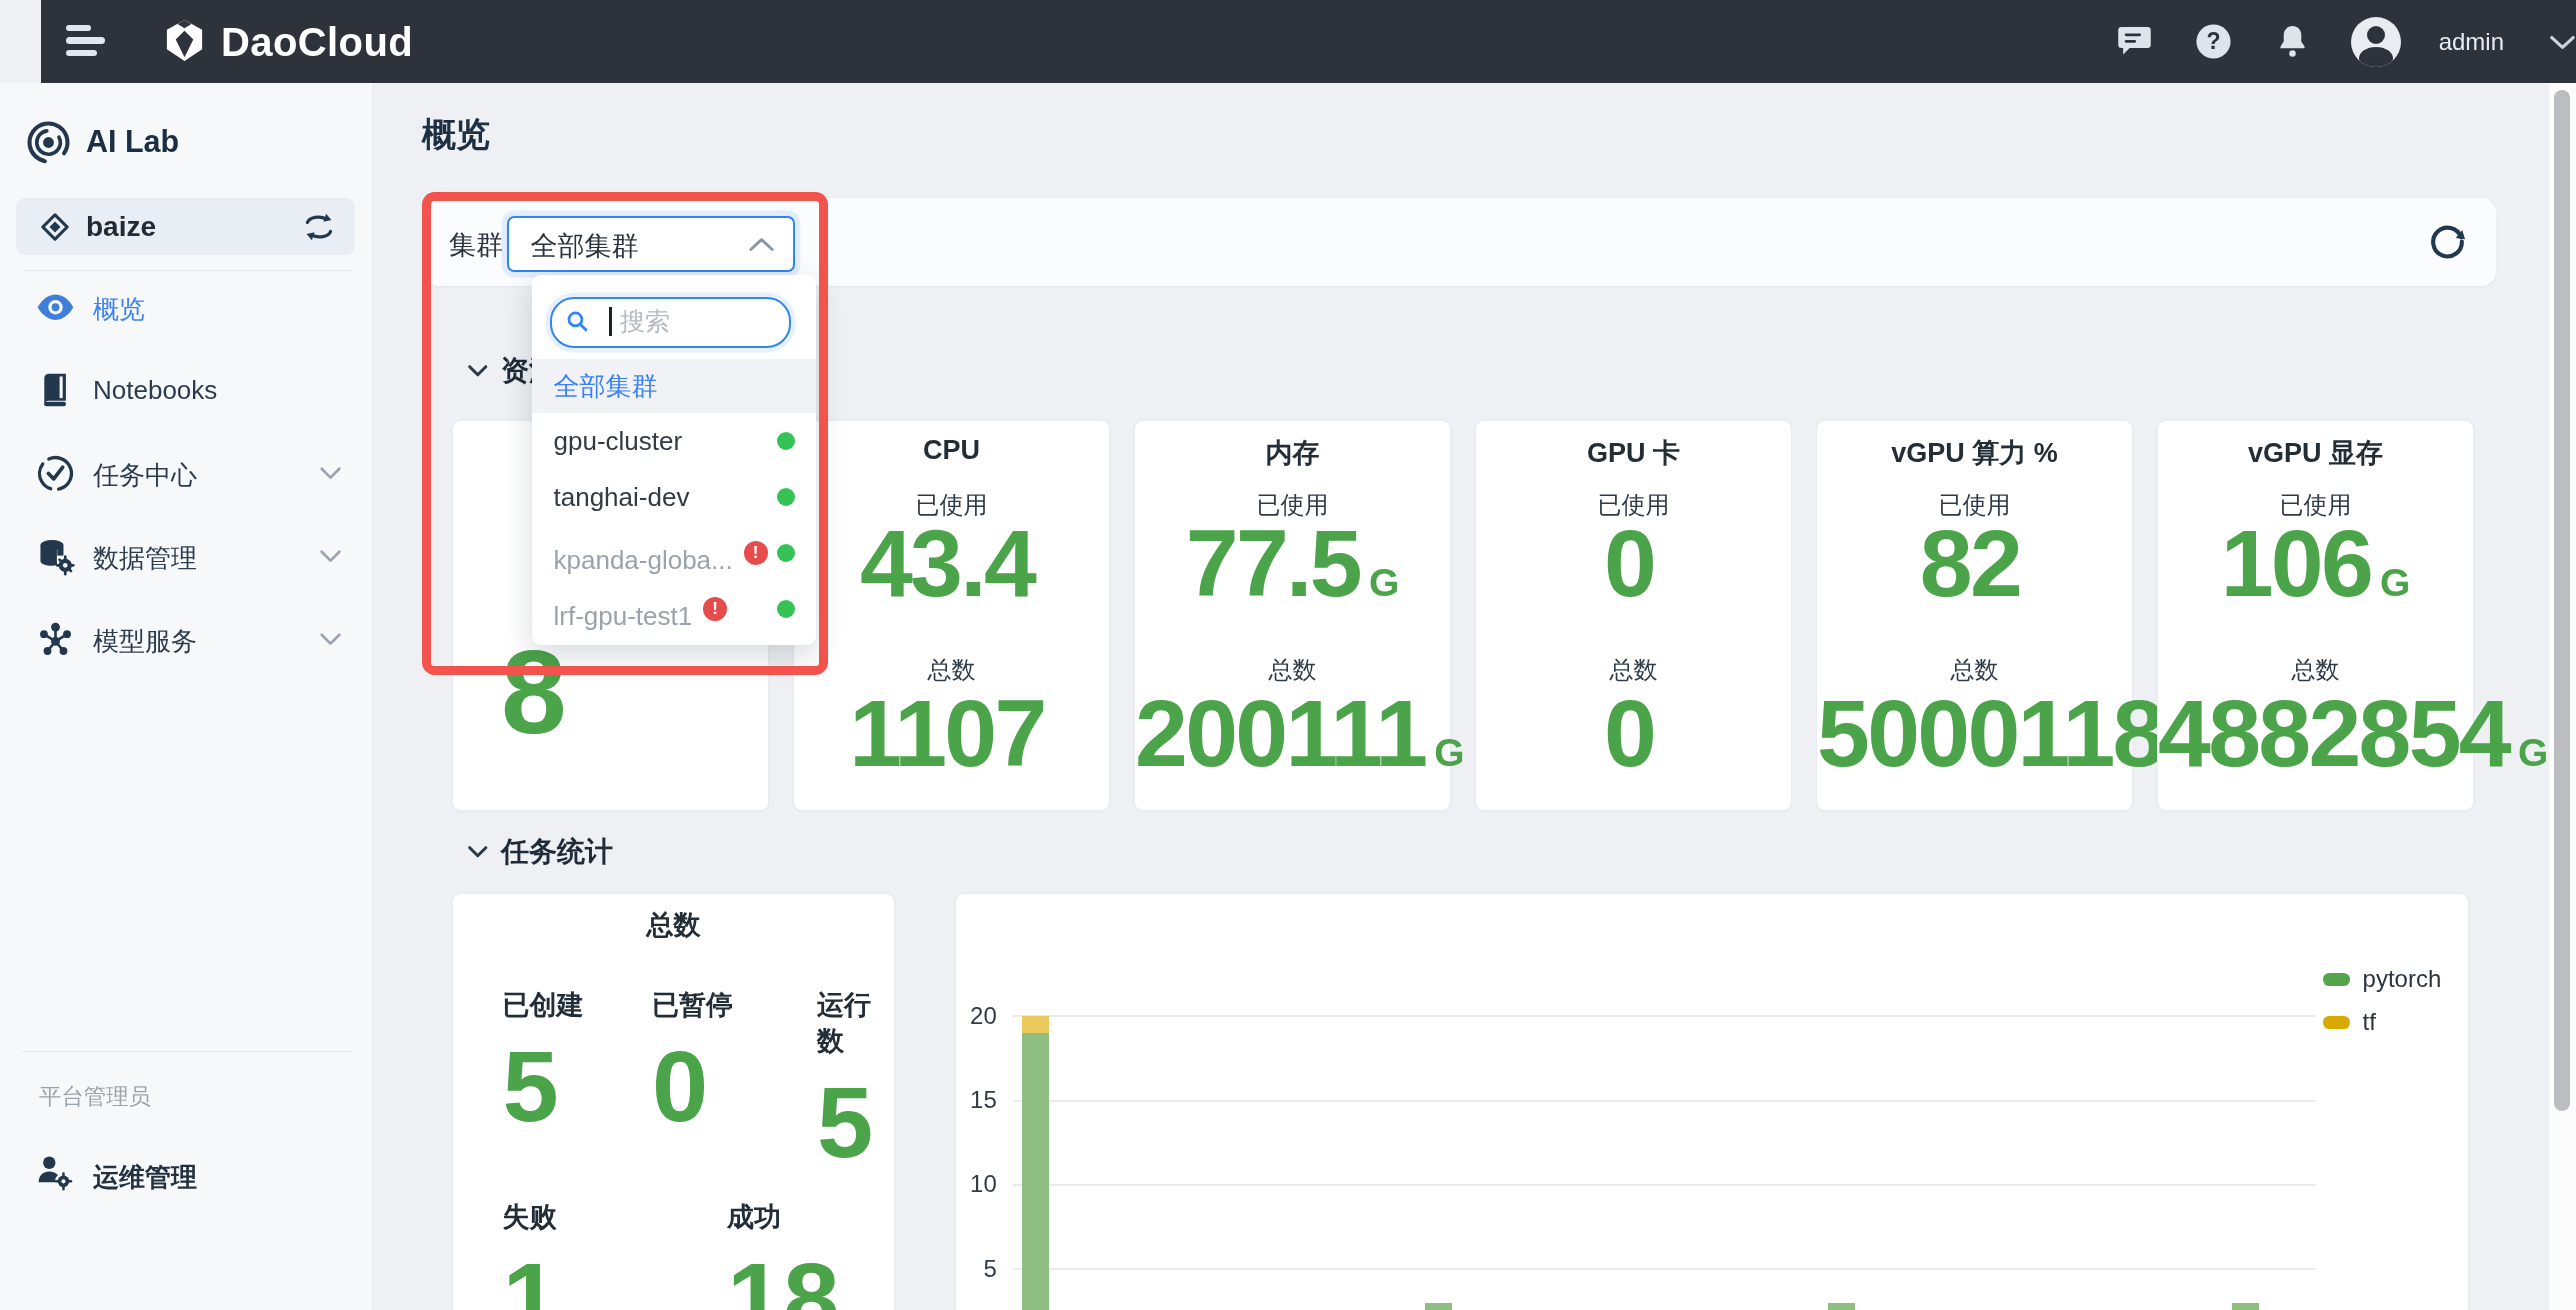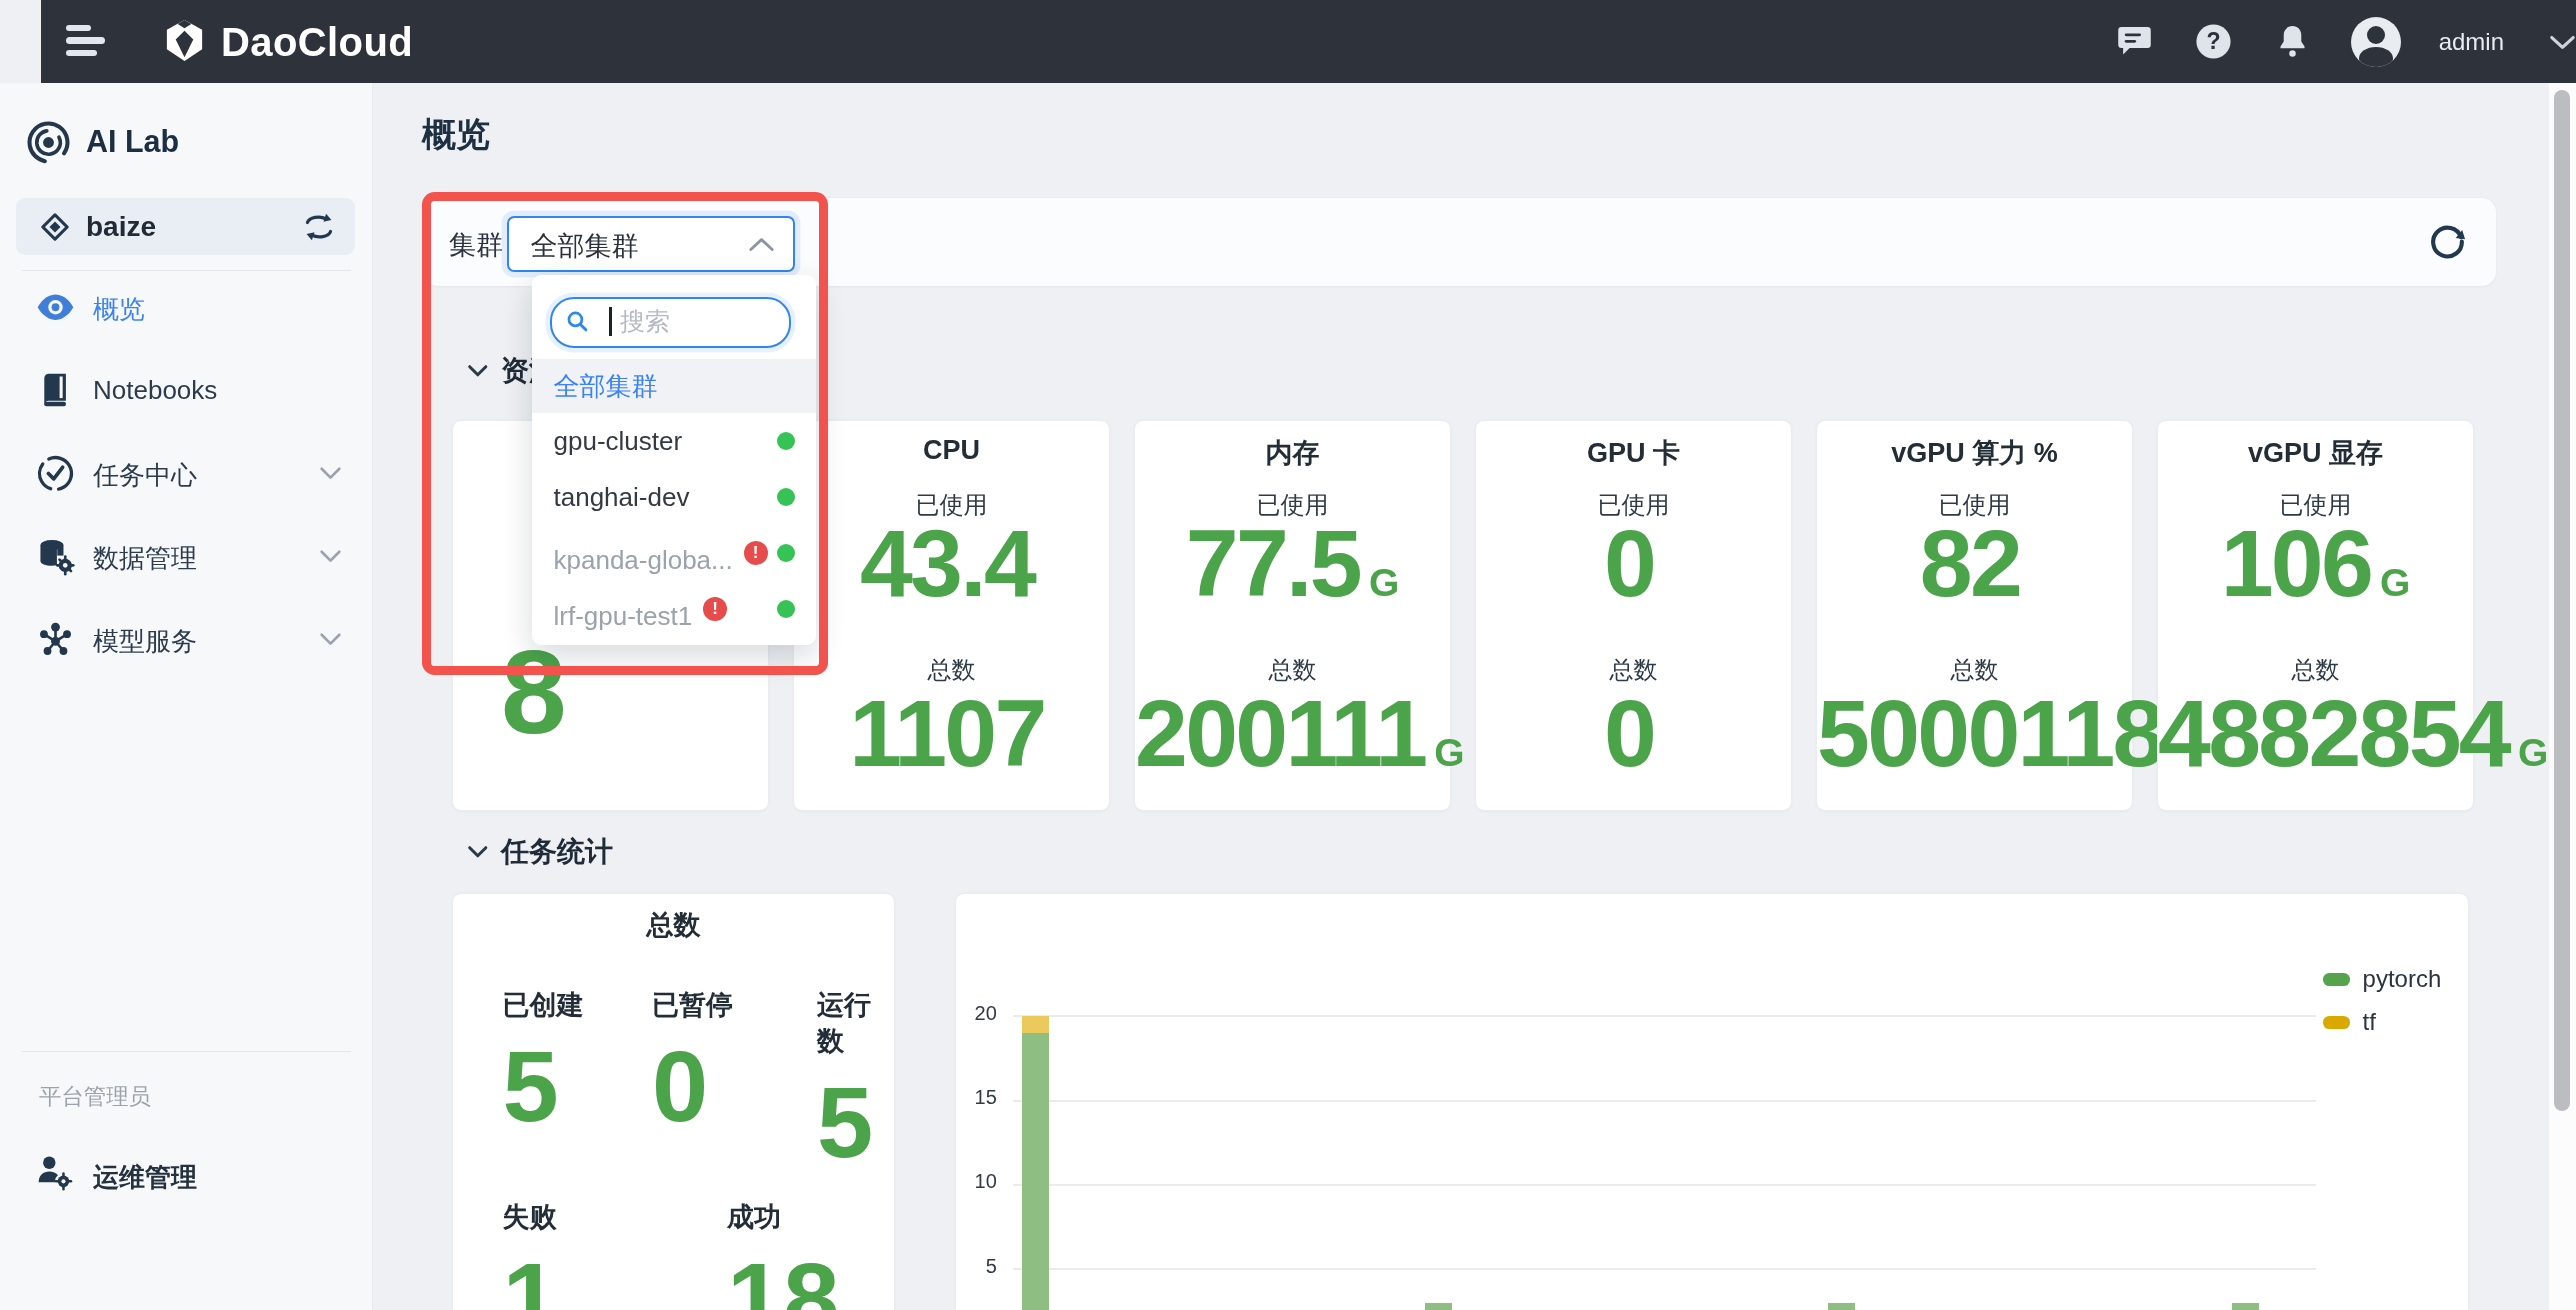--- a/index.html
+++ b/index.html
@@ -73,21 +73,21 @@
   .tstat{position:absolute;margin-left:28px;}
   .tstat .lb{font-size:27px;color:#222d38;font-weight:700;}
   .tstat .vl{font-size:101px;font-weight:700;color:var(--green,#4ba34a);line-height:1;margin-top:12.6px;}
   
   .chartcard{position:absolute;left:583px;top:810px;width:1512px;height:519px;background:#fff;border:0.9px solid #e9ecf0;border-radius:9px;box-shadow:0 0.9px 2.7px rgba(20,30,40,.04);overflow:hidden;}
   .ch-title{position:absolute;left:0;right:144px;top:14.4px;text-align:center;font-size:28px;font-weight:700;color:#1f2b38;}
   .legend{position:absolute;left:1367px;top:70px;}
   .lg-row{display:flex;align-items:center;height:30.5px;margin-bottom:12.6px;cursor:pointer;}
   .lg-sw{width:27px;height:12.6px;border-radius:6.3px;margin-right:12.6px;}
   .lg-tx{font-size:24px;color:#2b3540;}
-  .ytick{position:absolute;left:1.8px;width:39px;text-align:right;font-size:20px;color:#303b45;}
+  .ytick{position:absolute;left:1.8px;width:39px;text-align:right;font-size:24px;color:#303b45;}
   .grid{position:absolute;left:57px;width:1303px;height:1.8px;background:#ebebed;}
   .plot{position:absolute;inset:0;}
   .bar{position:absolute;display:flex;flex-direction:column;}
   .bar .seg{width:100%;}
   
   .ddpanel{position:absolute;left:532px;top:275px;width:284px;height:370px;background:#fff;border-radius:9px;box-shadow:0 10.8px 30.5px rgba(15,25,40,.16);z-index:60;}
   .ddsearch{position:absolute;left:18px;top:21.5px;width:237px;height:47px;border:2.7px solid var(--select_border,#2f86f1);border-radius:24px;box-shadow:0 0 0 4.5px rgba(59,130,246,.12);background:#fff;}
   .ddsearch svg{position:absolute;left:12.6px;top:10px;}
   .ddsearch .caret{position:absolute;left:57px;top:8px;width:2.7px;height:29px;background:#1b222b;}
   .ddsearch input{position:absolute;left:66px;top:3.6px;width:157px;height:36px;border:0;outline:0;font-size:25px;font-family:inherit;background:transparent;color:#333;}

